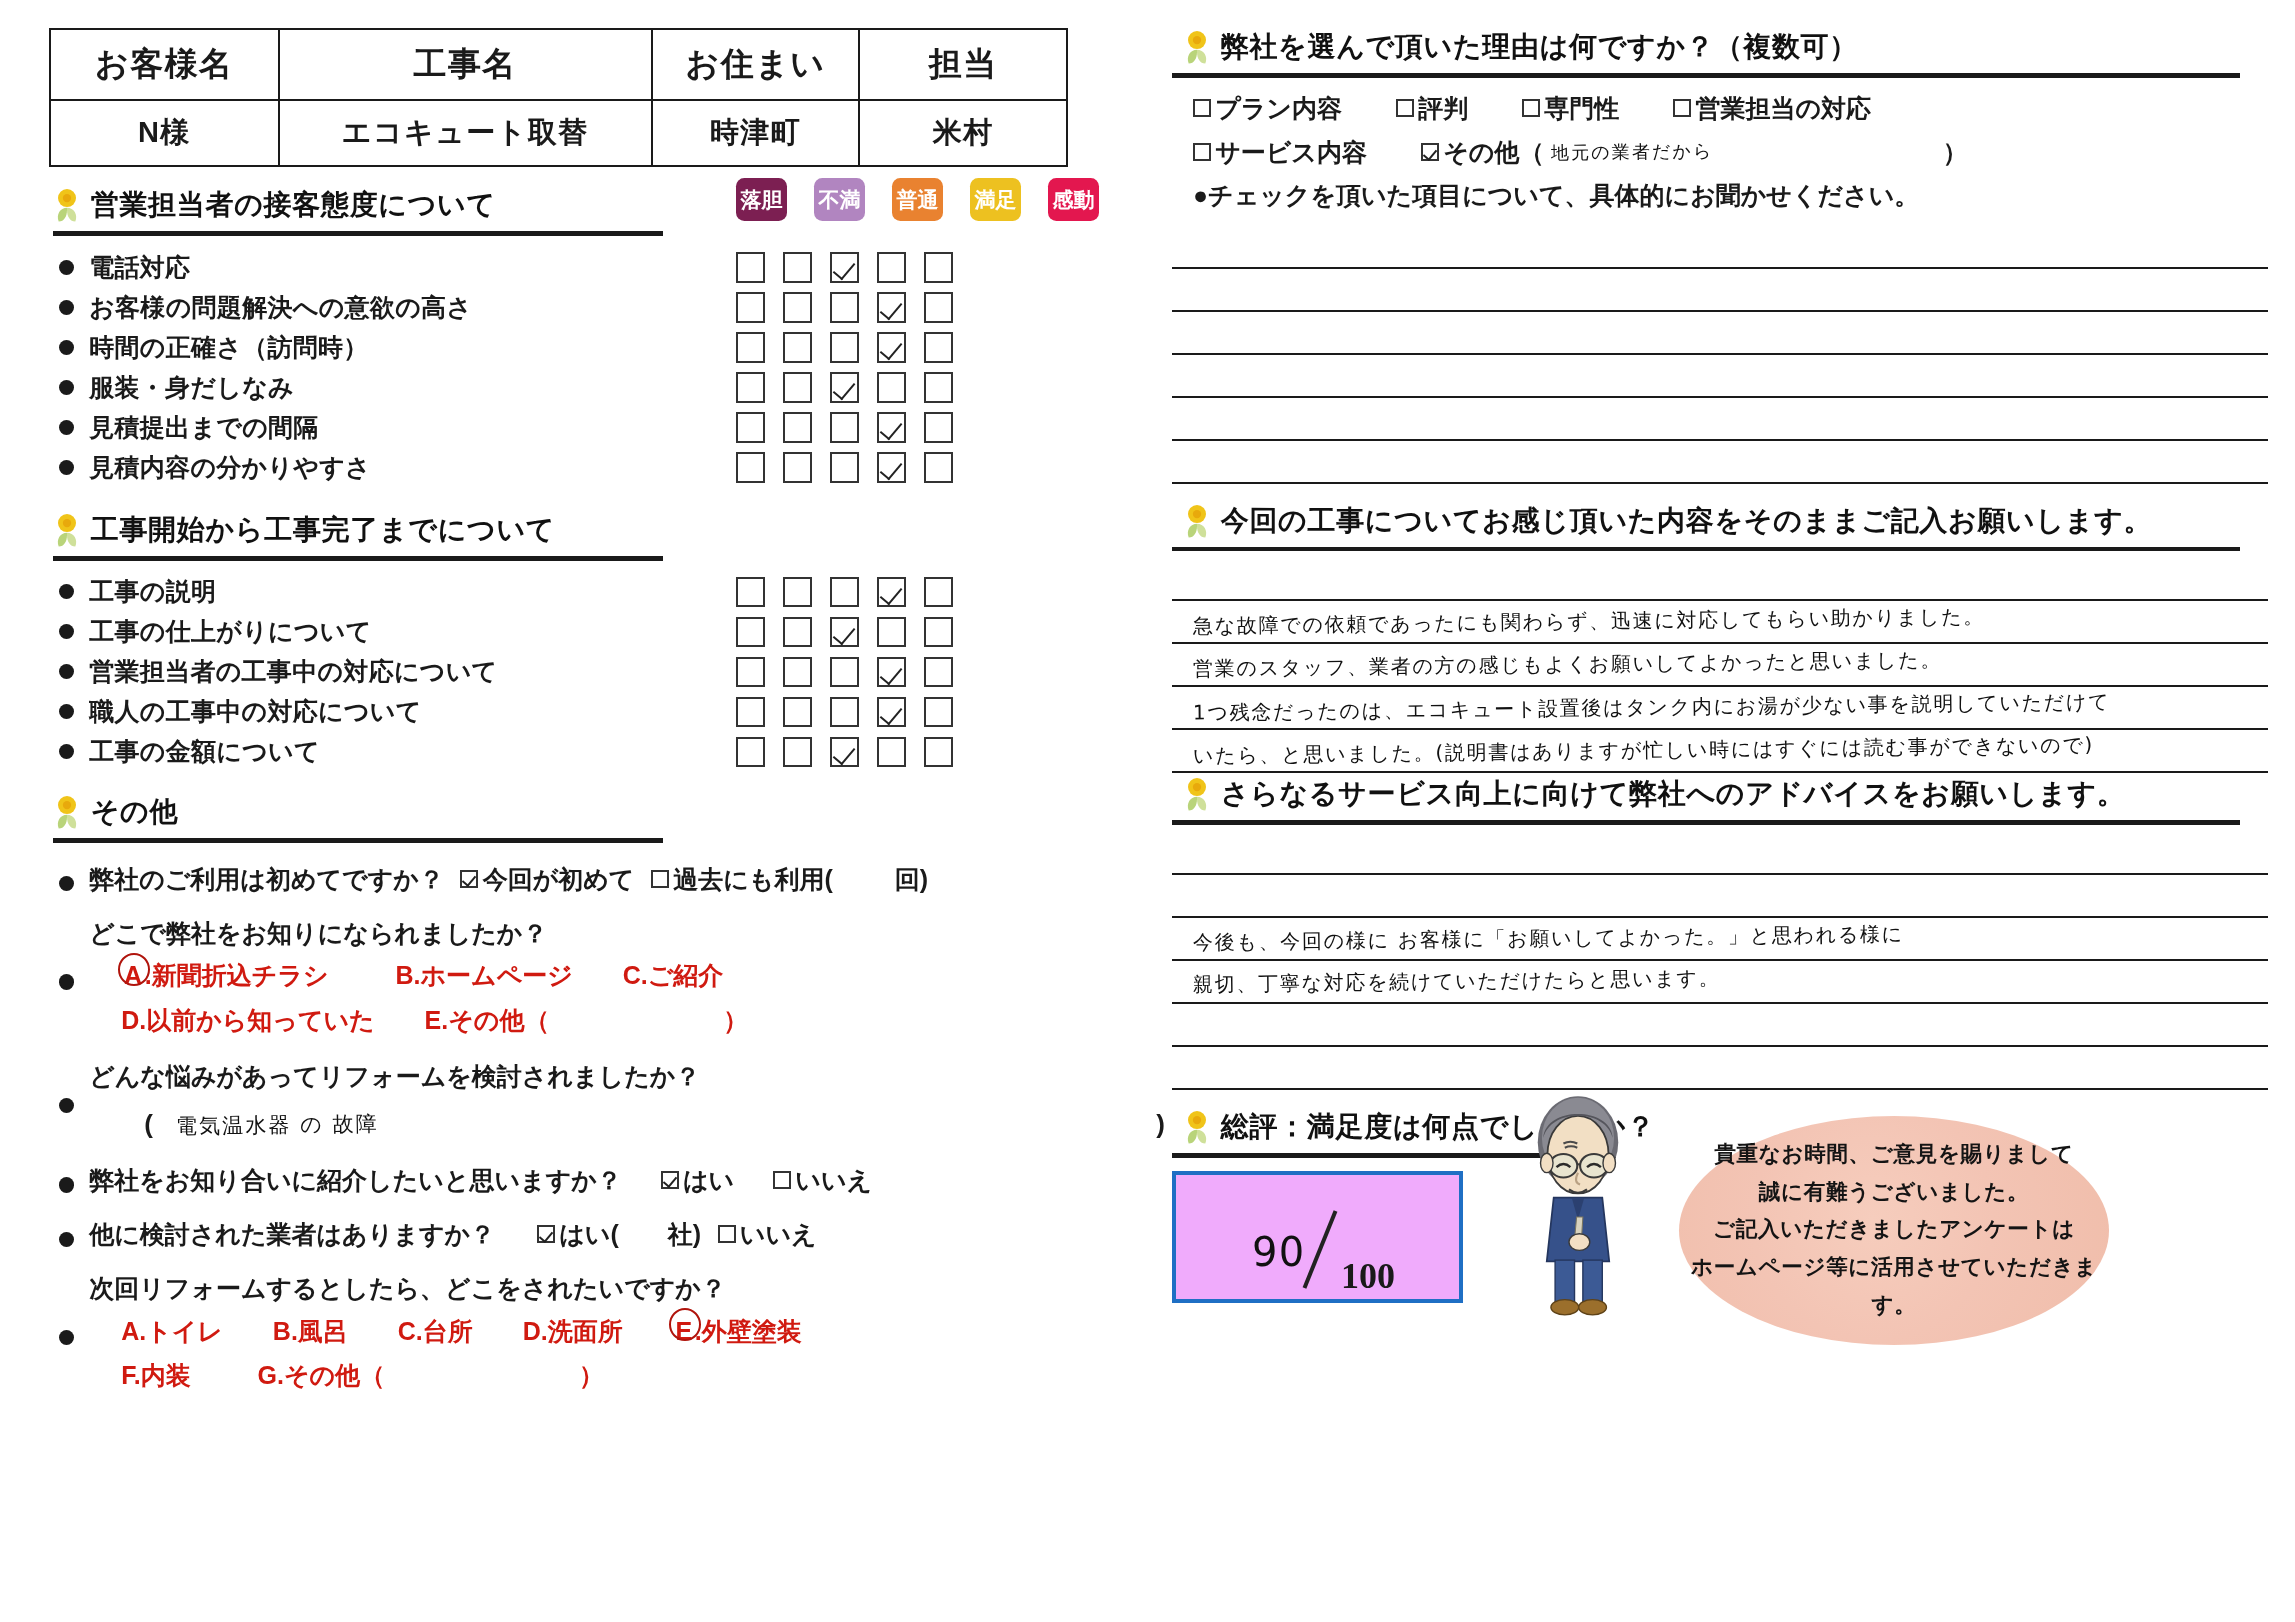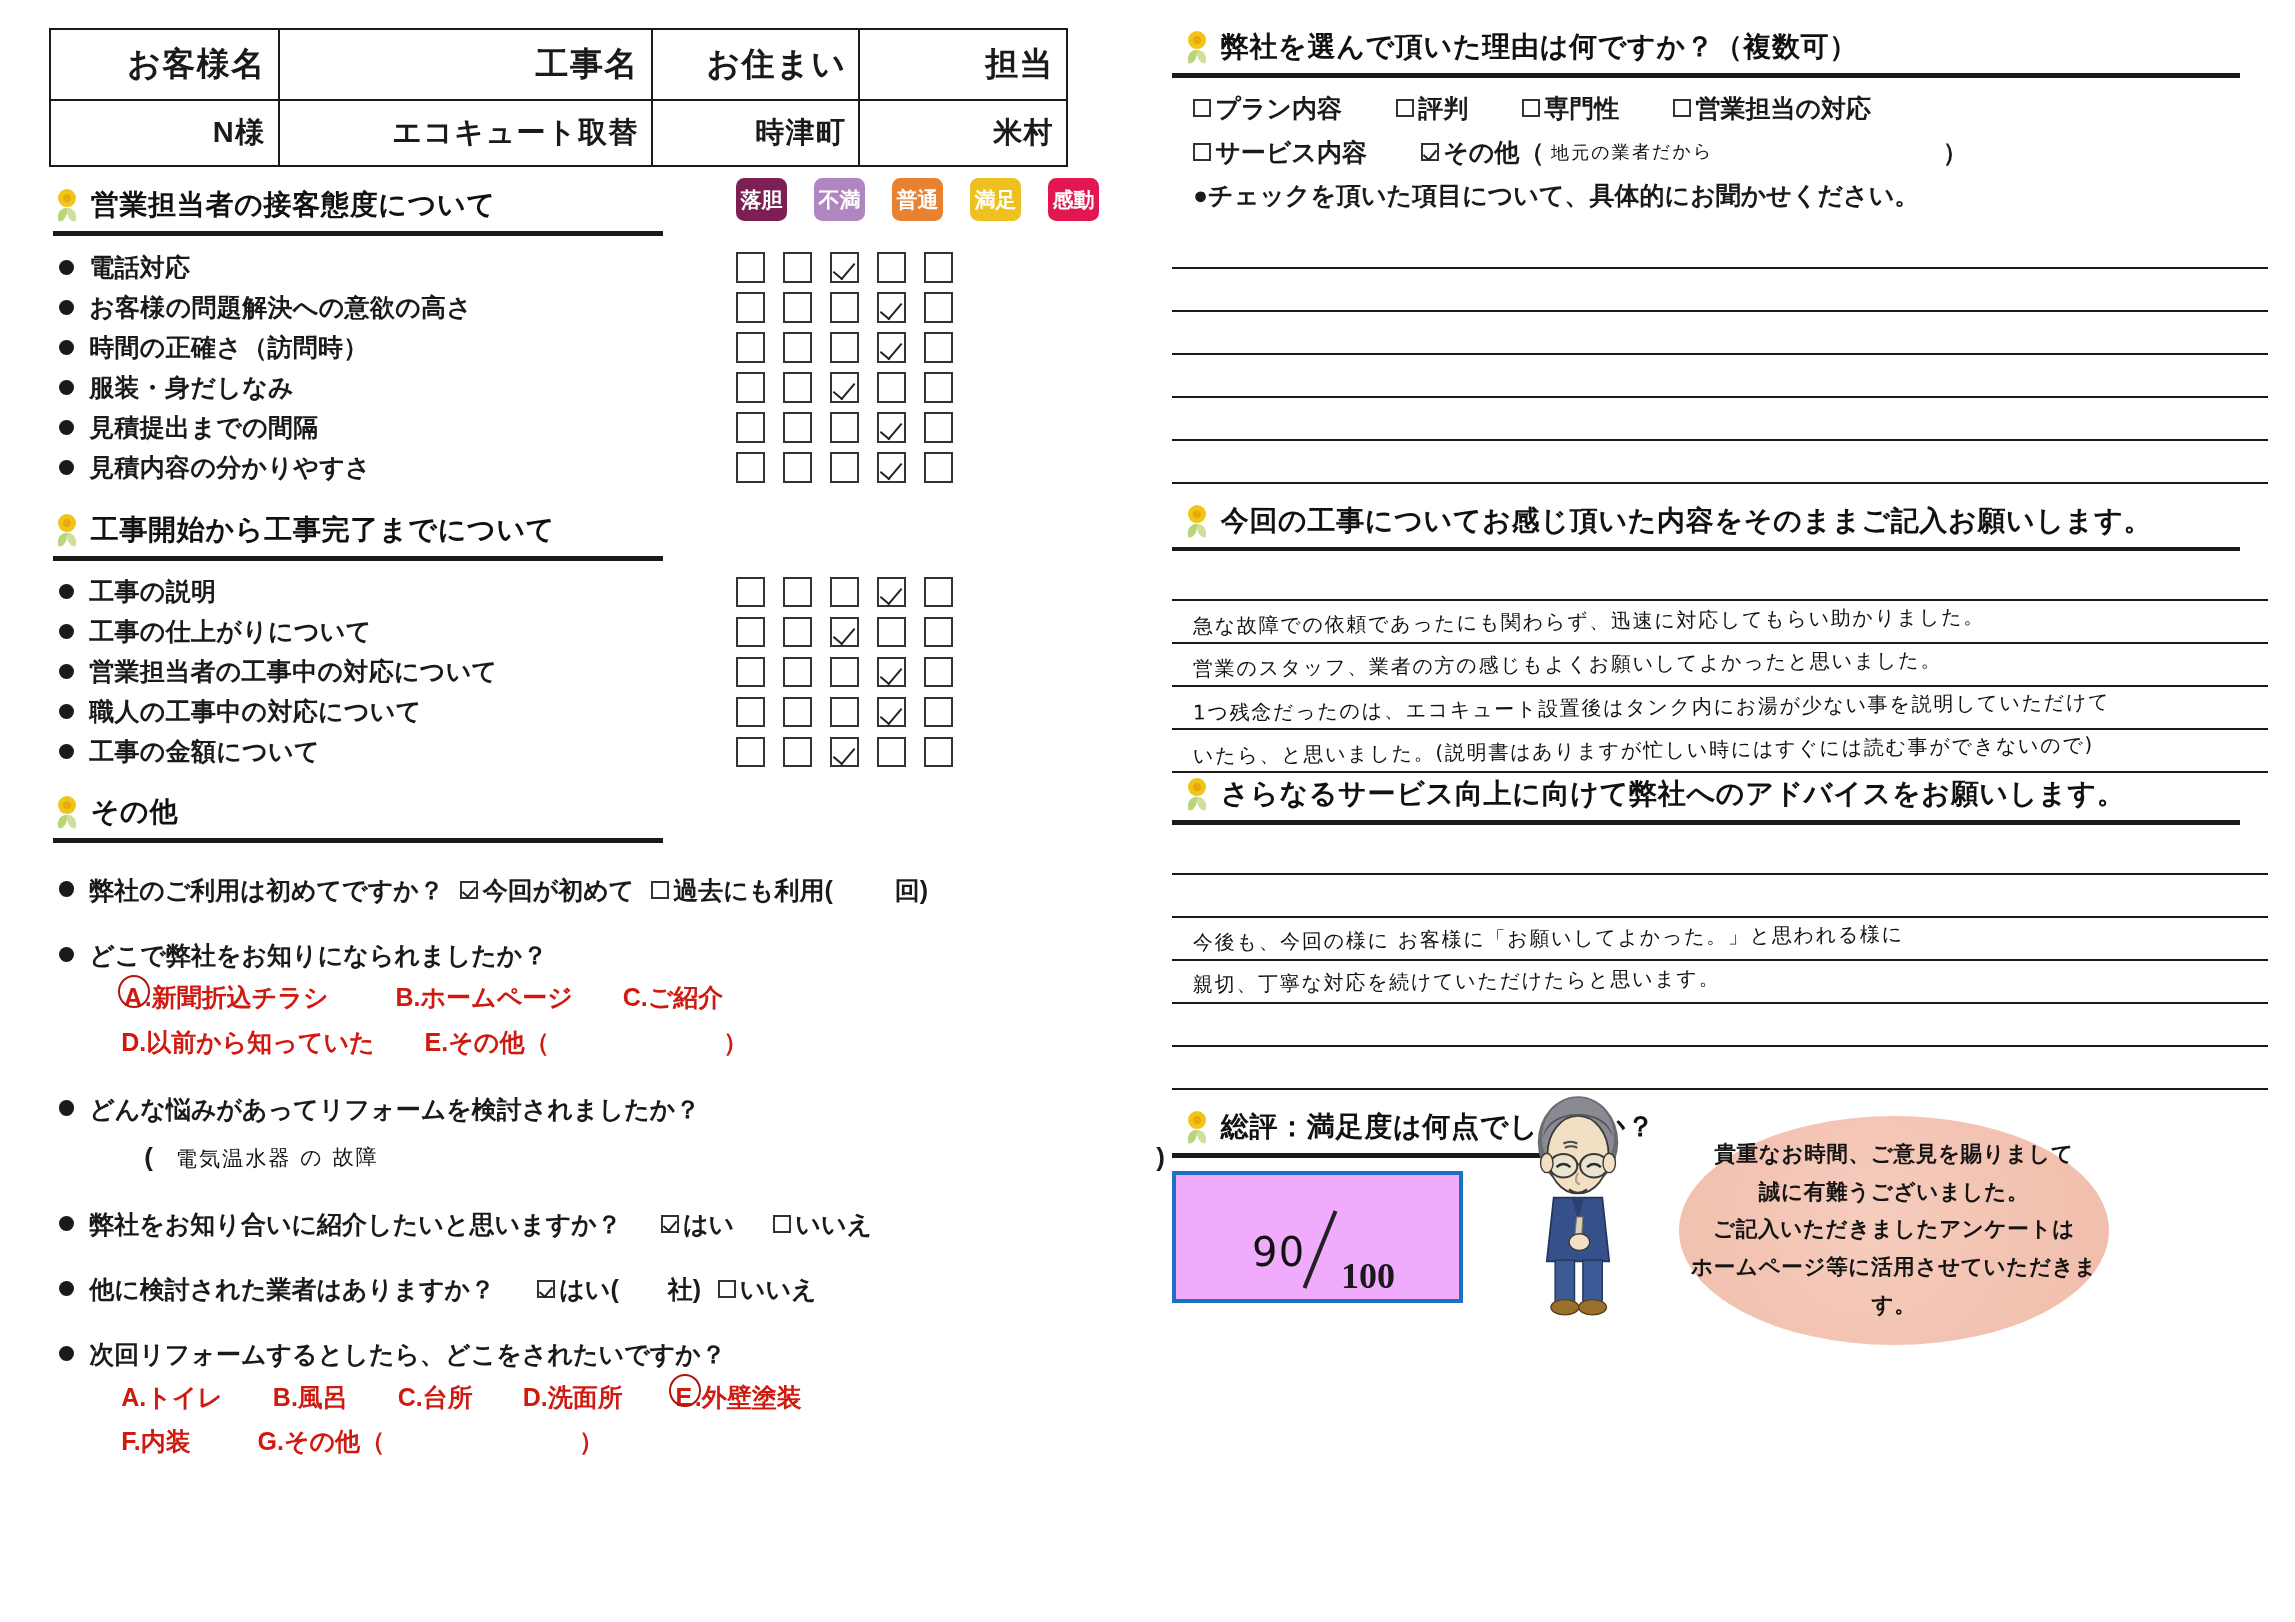--- a/index.html
+++ b/index.html
@@ -13,21 +13,21 @@
   .page { position: relative; width: 2295px; height: 1623px; background:#fff; }
 
   
   .col-left  { position:absolute; left:42px;  top:28px; width:1123px; }
   .col-right { position:absolute; left:1172px; top:28px; width:1096px; }
 
   
   table.info { border-collapse: collapse; width: 1019px; margin-left: 7px; }
   table.info td {
     border: 2.1px solid #1a1a1a;
-    text-align: right;
+    text-align: center;
     font-size: 32px;
     font-weight: 700;
     letter-spacing: 1.4px;
     padding: 12px;
   }
   table.info tr.head td { height: 64px; font-size: 33px; }
   table.info tr.body td { height: 45px; font-size: 29px; font-weight: 600; }
   .c-name { width: 229px; }
   .c-work { width: 374px; }
   .c-home { width: 208px; }
@@ -79,21 +79,21 @@
     content: "";
     position: absolute;
     left: 5.5px; top: 4.2px;
     width: 10.4px; height: 19px;
     border-right: 2.1px solid #222;
     border-bottom: 2.1px solid #222;
     transform: rotate(40deg);
   }
 
   
-  .q { display: flex; align-items: flex-start; margin-top: 29px; }
+  .q { display: flex; align-items: center; margin-top: 18px; }
   .q .bullet { margin-top: 9.7px; }
   .q-body { font-size: 25px; font-weight: 600; line-height: 1.45; }
   .q-inline { display: flex; align-items: center; flex-wrap: wrap; gap: 0; }
   .opt { display: inline-flex; align-items: center; margin-left: 16.6px; white-space: nowrap; }
   .sbox {
     width: 18px; height: 18px; border: 2.1px solid #333; display:inline-block;
     position: relative; margin-right: 4.2px; flex: 0 0 auto;
   }
   .sbox.checked::after {
     content: "";

